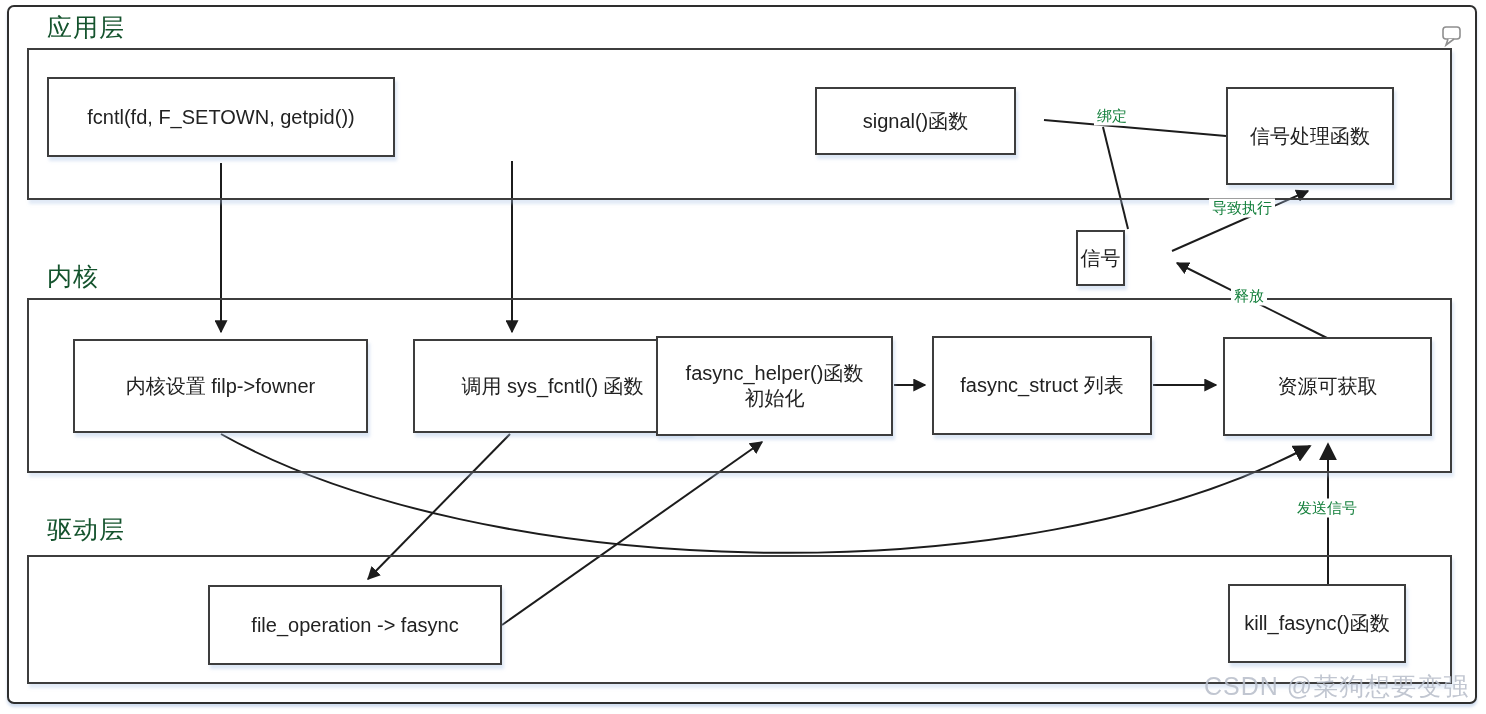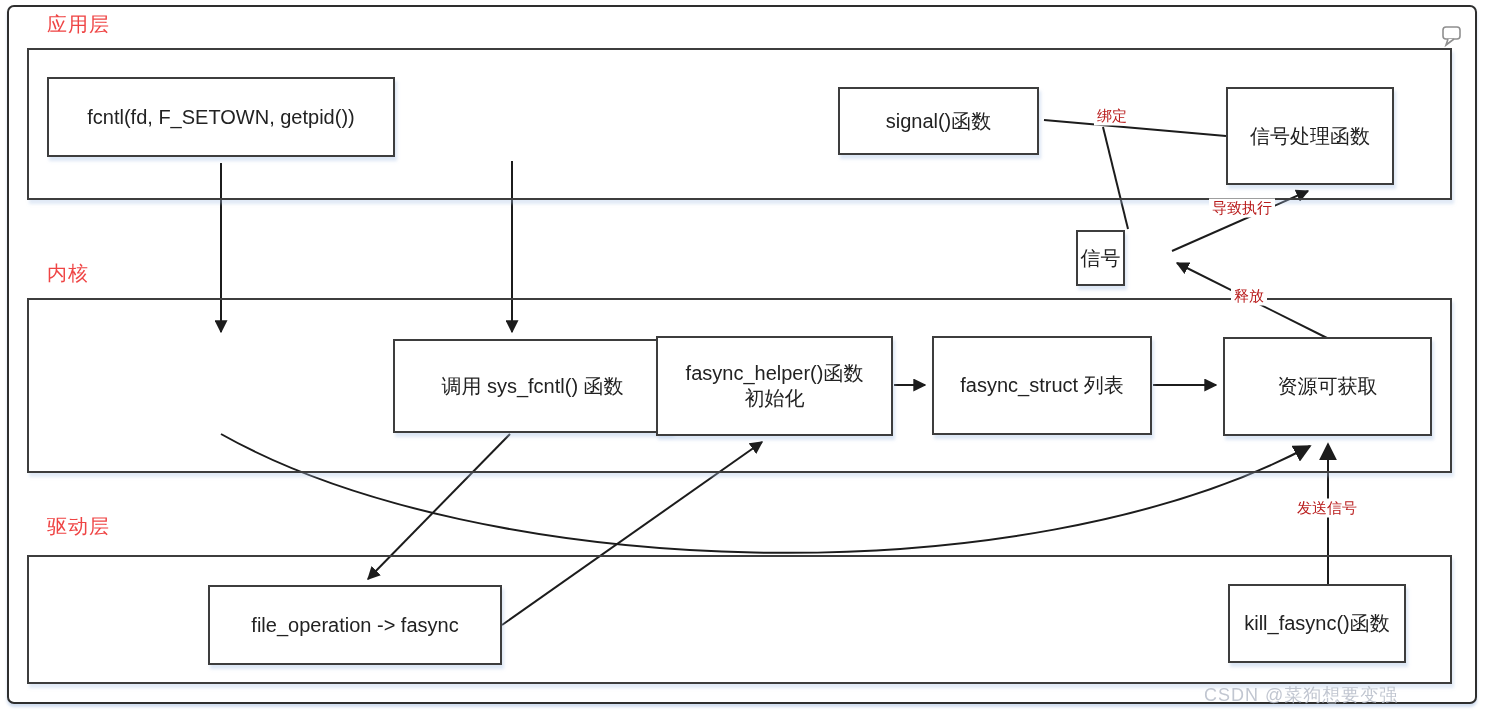--- a/index.html
+++ b/index.html
@@ -14,37 +14,37 @@
     box-shadow:0 3px 3px rgba(150,180,220,.45);
     box-sizing:border-box;z-index:0;
   }
   svg.wires{position:absolute;left:0;top:0;z-index:1;}
   .layerbox{
     position:absolute;border:2px solid #3d3d3d;background:transparent;
     box-sizing:border-box;z-index:1;
     box-shadow:2px 4px 3px rgba(170,195,230,.35);
   }
   .layerlabel{
-    position:absolute;font-size:20px;color:#ef4444;z-index:2;letter-spacing:1px;
+    position:absolute;font-size:25px;color:#14532d;z-index:2;letter-spacing:1px;
   }
   .node{
     position:absolute;border:2px solid #3d3d3d;background:#ffffff;
     display:flex;flex-direction:column;align-items:center;justify-content:center;
     box-sizing:border-box;z-index:2;text-align:center;
     font-size:20px;color:#222;line-height:1.25;
     box-shadow:2px 4px 3px rgba(170,195,230,.40);
   }
   .edgelabel{
     position:absolute;transform:translate(-50%,-50%);
-    background:#ffffff;padding:0 3px;font-size:15px;color:#b91c1c;
+    background:#ffffff;padding:0 3px;font-size:15px;color:#15803d;
     z-index:3;white-space:nowrap;
   }
   .watermark{
     position:absolute;left:1204px;top:670px;z-index:4;
-    font-size:18px;color:#b7bdc9;opacity:.85;letter-spacing:1px;white-space:nowrap;margin-top:13px;
+    font-size:25px;color:#b7bdc9;opacity:.85;letter-spacing:1px;white-space:nowrap;
   }
 </style>
 </head>
 <body>
 
 <div id="stage">
 
   <div class="frame"></div>
 
   <svg class="wires" width="1486" height="714" viewBox="0 0 1486 714">
@@ -82,32 +82,35 @@
   <div class="layerbox" style="left:27px;top:298px;width:1425px;height:175px"></div>
   <div class="layerbox" style="left:27px;top:555px;width:1425px;height:129px"></div>
 
   <div class="layerlabel" style="left:47px;top:11px">应用层</div>
   <div class="layerlabel" style="left:47px;top:260px">内核</div>
   <div class="layerlabel" style="left:47px;top:513px">驱动层</div>
 
   <div class="node" style="left:47px;top:77px;width:348px;height:80px">
     <span>fcntl(fd, F_SETOWN, getpid())</span>
   </div>
-  <div class="node" style="left:838px;top:87px;width:201px;height:68px">
+  <div class="node" style="left:815px;top:87px;width:201px;height:68px">
     <span>signal()函数</span>
   </div>
   <div class="node" style="left:1226px;top:87px;width:168px;height:98px">
     <span>信号处理函数</span>
   </div>
 
   <div class="node" style="left:1076px;top:230px;width:49px;height:56px">
     <span>信号</span>
   </div>
 
-  <div class="node" style="left:393px;top:339px;width:279px;height:94px">
+  <div class="node" style="left:73px;top:339px;width:295px;height:94px">
+    <span>内核设置 filp-&gt;fowner</span>
+  </div>
+  <div class="node" style="left:413px;top:339px;width:279px;height:94px">
     <span>调用 sys_fcntl() 函数</span>
   </div>
   <div class="node" style="left:932px;top:336px;width:220px;height:99px">
     <span>fasync_struct 列表</span>
   </div>
   <div class="node" style="left:656px;top:336px;width:237px;height:100px">
     <span>fasync_helper()函数</span>
     <span>初始化</span>
   </div>
   <div class="node" style="left:1223px;top:337px;width:209px;height:99px">

